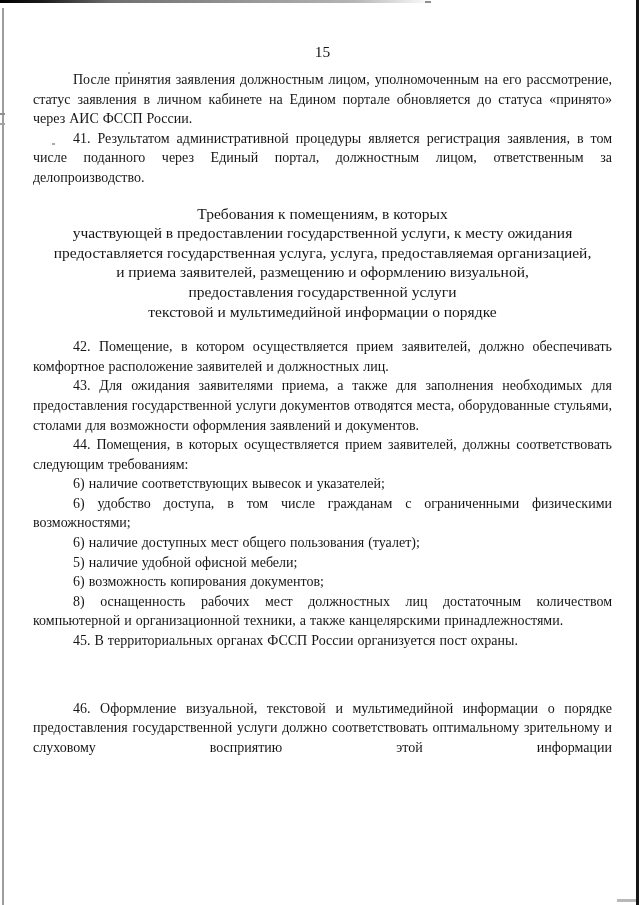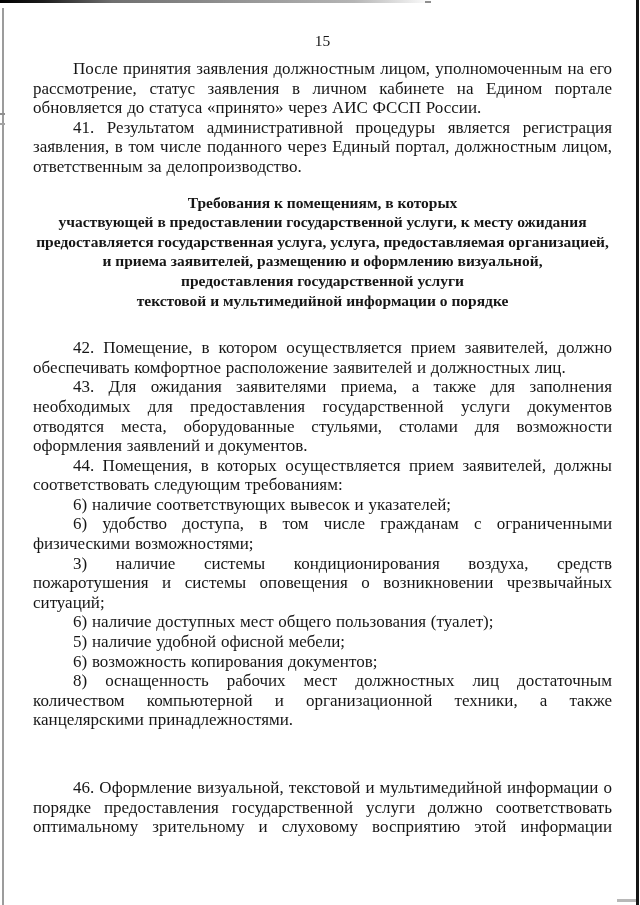--- a/index.html
+++ b/index.html
@@ -35,40 +35,39 @@
   .speck2 { position: absolute; left: 52px; top: 143px; width: 3px; height: 2px; background: #a8a8a8; }
   .speck3 { position: absolute; left: 425px; top: 1px; width: 6px; height: 2px; background: #8f8f8f; }
 
   .content {
     position: absolute;
     left: 33px;
     top: 0;
     width: 579px;
   }
   .page-number {
-    margin-top: 31px;
+    margin-top: 42px;
     text-align: center;
     font-size: 15.5px;
     line-height: 20px;
     font-family: Liberation Serif, serif;
   }
   .para {
     margin: 0;
-    font-size: 17px;
+    font-size: 14px;
     line-height: 19.6px;
     text-align: justify;
     text-indent: 40px;
     hyphens: none;
     word-spacing: 0.5px;
   }
   .intro-block { margin-top: 8px; }
   .heading-block {
     margin-top: 16px;
-    margin-bottom: 28px;
-    font-weight: bold;
+    margin-bottom: 16px;
   }
   .heading-line {
     font-size: 15.5px;
     line-height: 19.6px;
     text-align: center;
   }
   .force-justify { text-align-last: justify; margin-top: 48px; }
 </style>
 </head>
 <body>
@@ -102,22 +101,22 @@
       <div class="heading-line">предоставления государственной услуги</div>
       <div class="heading-line">текстовой и мультимедийной информации о порядке</div>
     </div>
 
     <div class="body-block">
       <p class="para">42. Помещение, в котором осуществляется прием заявителей, должно обеспечивать комфортное расположение заявителей и должностных лиц.</p>
       <p class="para">43. Для ожидания заявителями приема, а также для заполнения необходимых для предоставления государственной услуги документов отводятся места, оборудованные стульями, столами для возможности оформления заявлений и документов.</p>
       <p class="para">44. Помещения, в которых осуществляется прием заявителей, должны соответствовать следующим требованиям:</p>
       <p class="para">6) наличие соответствующих вывесок и указателей;</p>
       <p class="para">6) удобство доступа, в том числе гражданам с ограниченными физическими возможностями;</p>
-      <p class="para">3) наличие системы кондиционирования воздуха, средств пожаротушения и системы оповещения о возникновении чрезвычайных ситуаций;</p>
       <p class="para">6) наличие доступных мест общего пользования (туалет);</p>
       <p class="para">5) наличие удобной офисной мебели;</p>
       <p class="para">6) возможность копирования документов;</p>
       <p class="para">8) оснащенность рабочих мест должностных лиц достаточным количеством компьютерной и организационной техники, а также канцелярскими принадлежностями.</p>
+      <p class="para">45. В территориальных органах ФССП России организуется пост охраны.</p>
       <p class="para force-justify">46. Оформление визуальной, текстовой и мультимедийной информации о порядке предоставления государственной услуги должно соответствовать оптимальному зрительному и слуховому восприятию этой информации</p>
     </div>
 
   </div>
 </div>
 
 </body></html>

